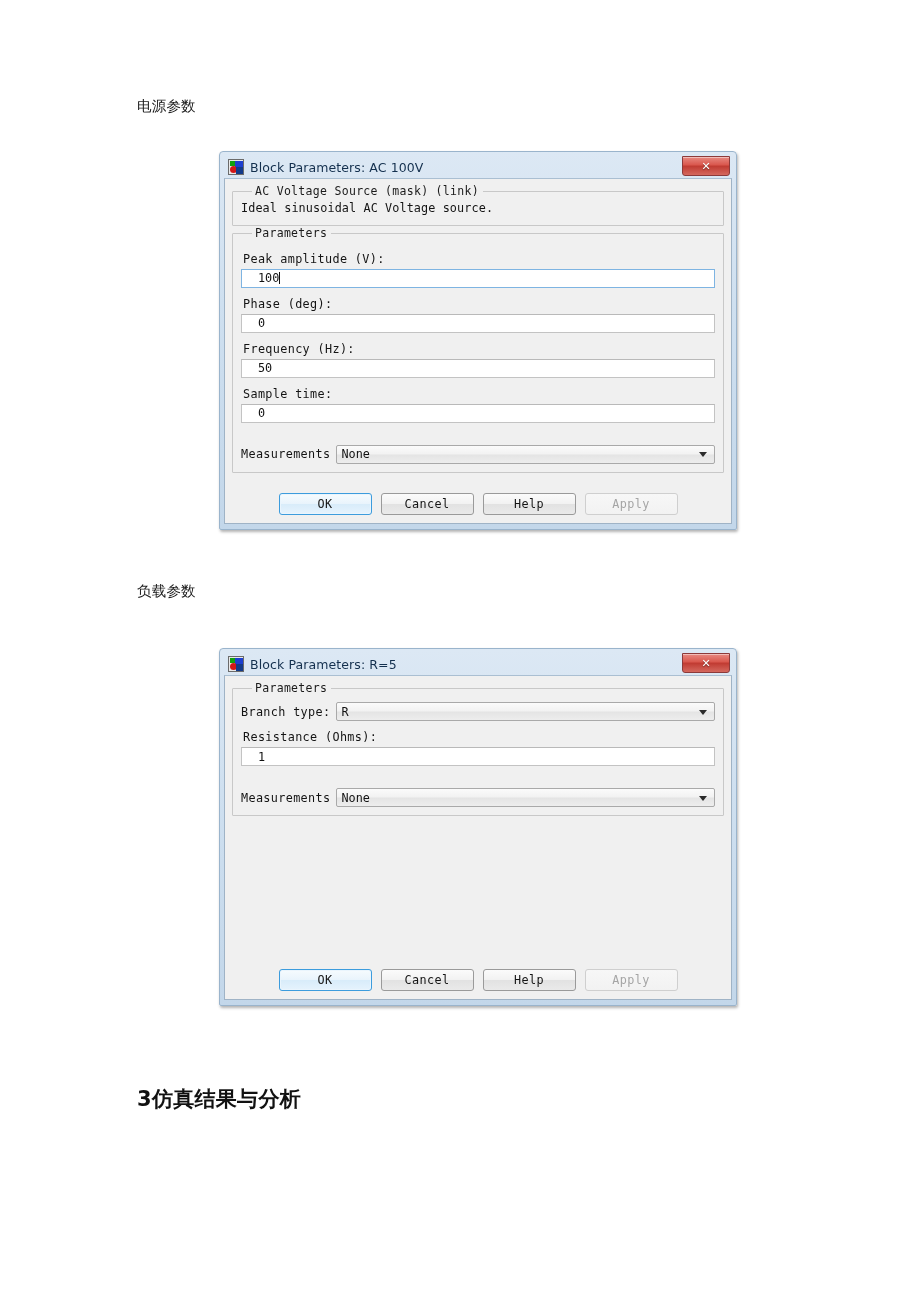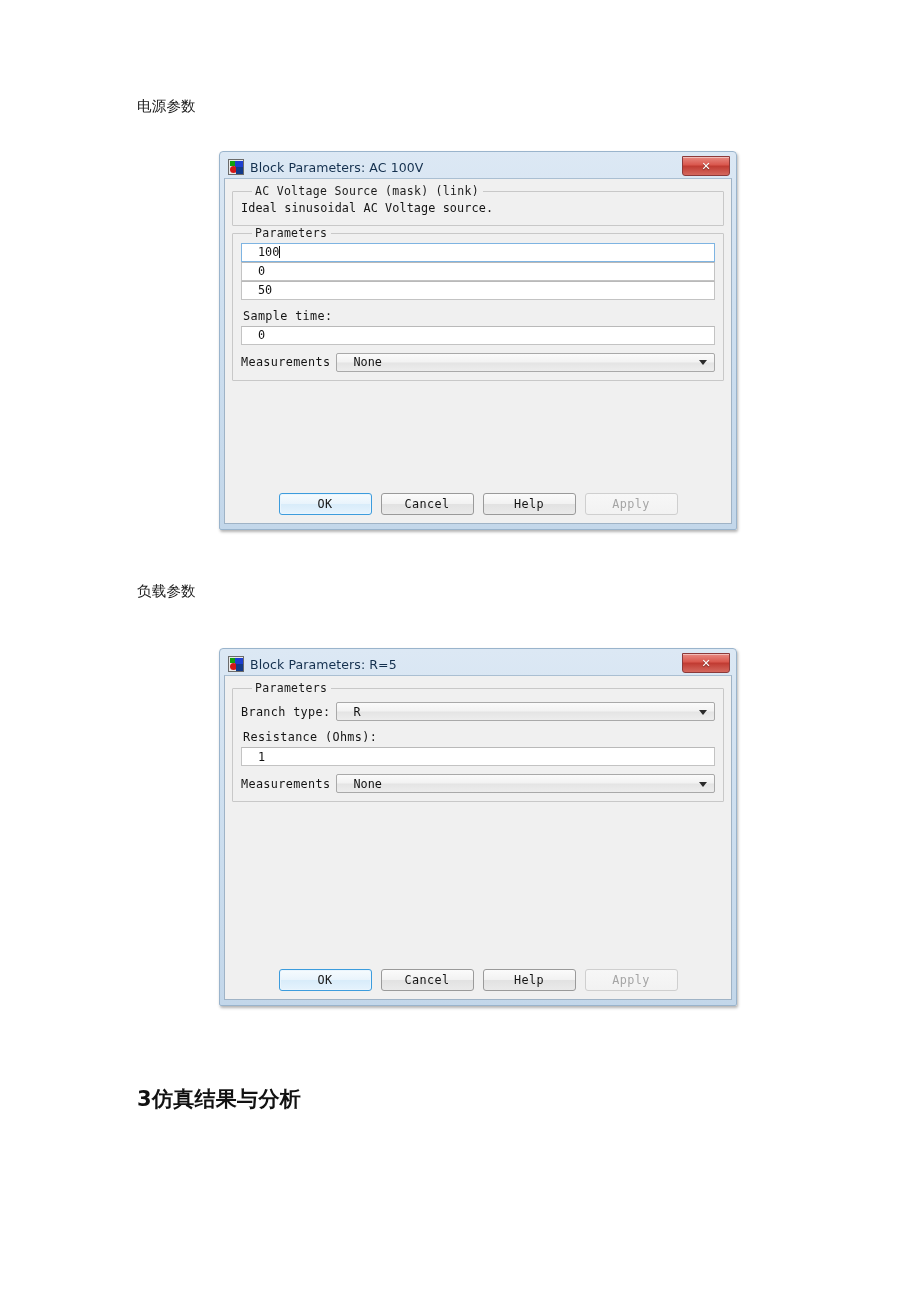--- a/index.html
+++ b/index.html
@@ -187,40 +187,40 @@
     display: inline-block;
     width: 1px;
     height: 12px;
     background: #111111;
     margin-left: 0px;
   }
 
   .row {
     display: flex;
     align-items: center;
-    margin-top: 8px;
+    margin-top: 22px;
   }
   .row .rlabel {
     font-family: "DejaVu Sans Mono", monospace;
     font-size: 11.8px;
     color: #141414;
     letter-spacing: 0.35px;
     white-space: nowrap;
     margin-right: 6px;
   }
   .combo {
     flex: 1 1 auto;
     box-sizing: border-box;
     height: 19px;
     background: linear-gradient(to bottom, #fbfbfb 0%, #f2f2f2 48%, #e4e4e4 52%, #ededed 100%);
     border: 1px solid #a9a9a9;
     border-radius: 2px;
     display: flex;
     align-items: center;
-    padding-left: 16px;
+    padding-left: 4px;
     font-family: "DejaVu Sans Mono", monospace;
     font-size: 11.8px;
     color: #111111;
     position: relative;
   }
   .combo .arrow {
     position: absolute;
     right: 7px;
     top: 50%;
     margin-top: -2px;
@@ -290,29 +290,32 @@
     <div class="dlg">
 
       <div class="group">
         <span class="legend">AC Voltage Source (mask) (link)</span>
         <div class="desc-line">Ideal sinusoidal AC Voltage source.</div>
       </div>
 
       <div class="group">
         <span class="legend">Parameters</span>
 
+        <div class="field-label">Peak amplitude (V):</div>
         <div class="txtbox focused">
           <span>100</span>
           <span class="caret"></span>
         </div>
 
+        <div class="field-label">Phase (deg):</div>
         <div class="txtbox">
           <span>0</span>
         </div>
 
+        <div class="field-label">Frequency (Hz):</div>
         <div class="txtbox">
           <span>50</span>
         </div>
 
         <div class="field-label">Sample time:</div>
         <div class="txtbox">
           <span>0</span>
         </div>
 
         <div class="row">

